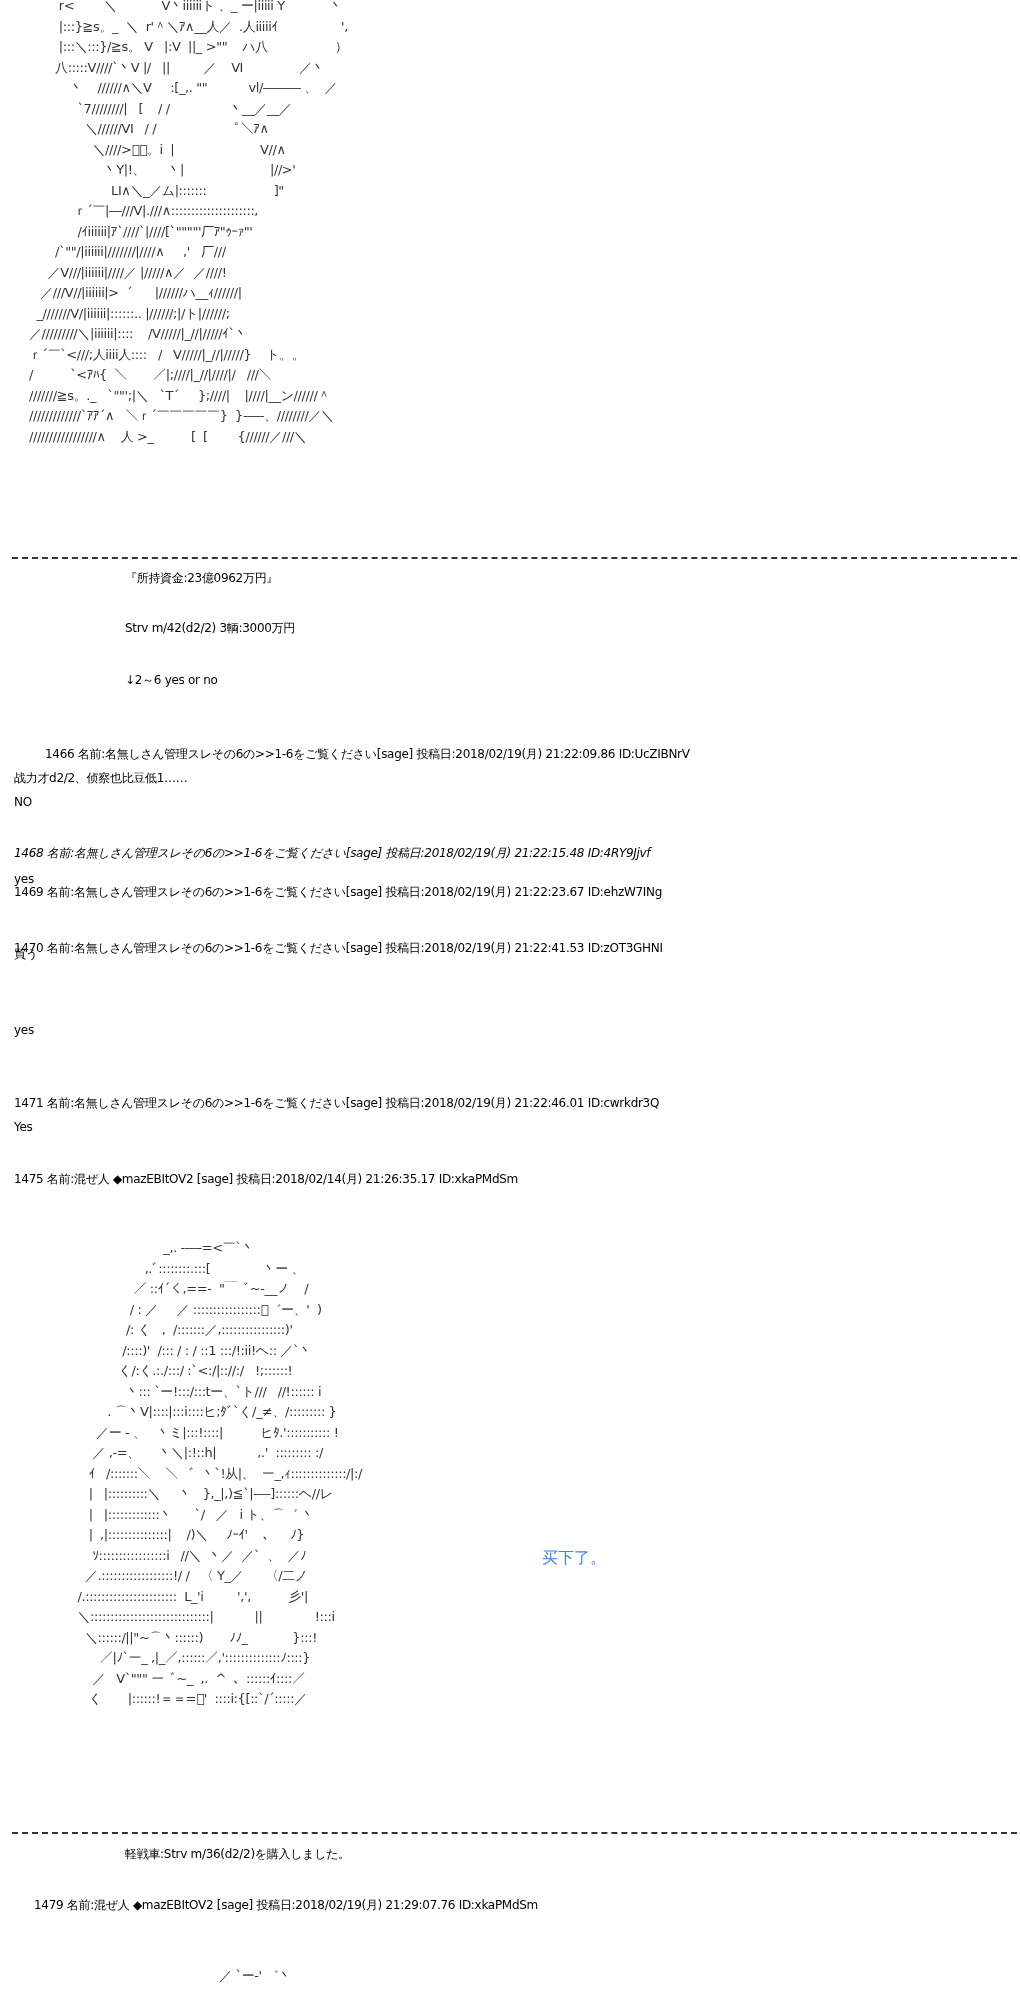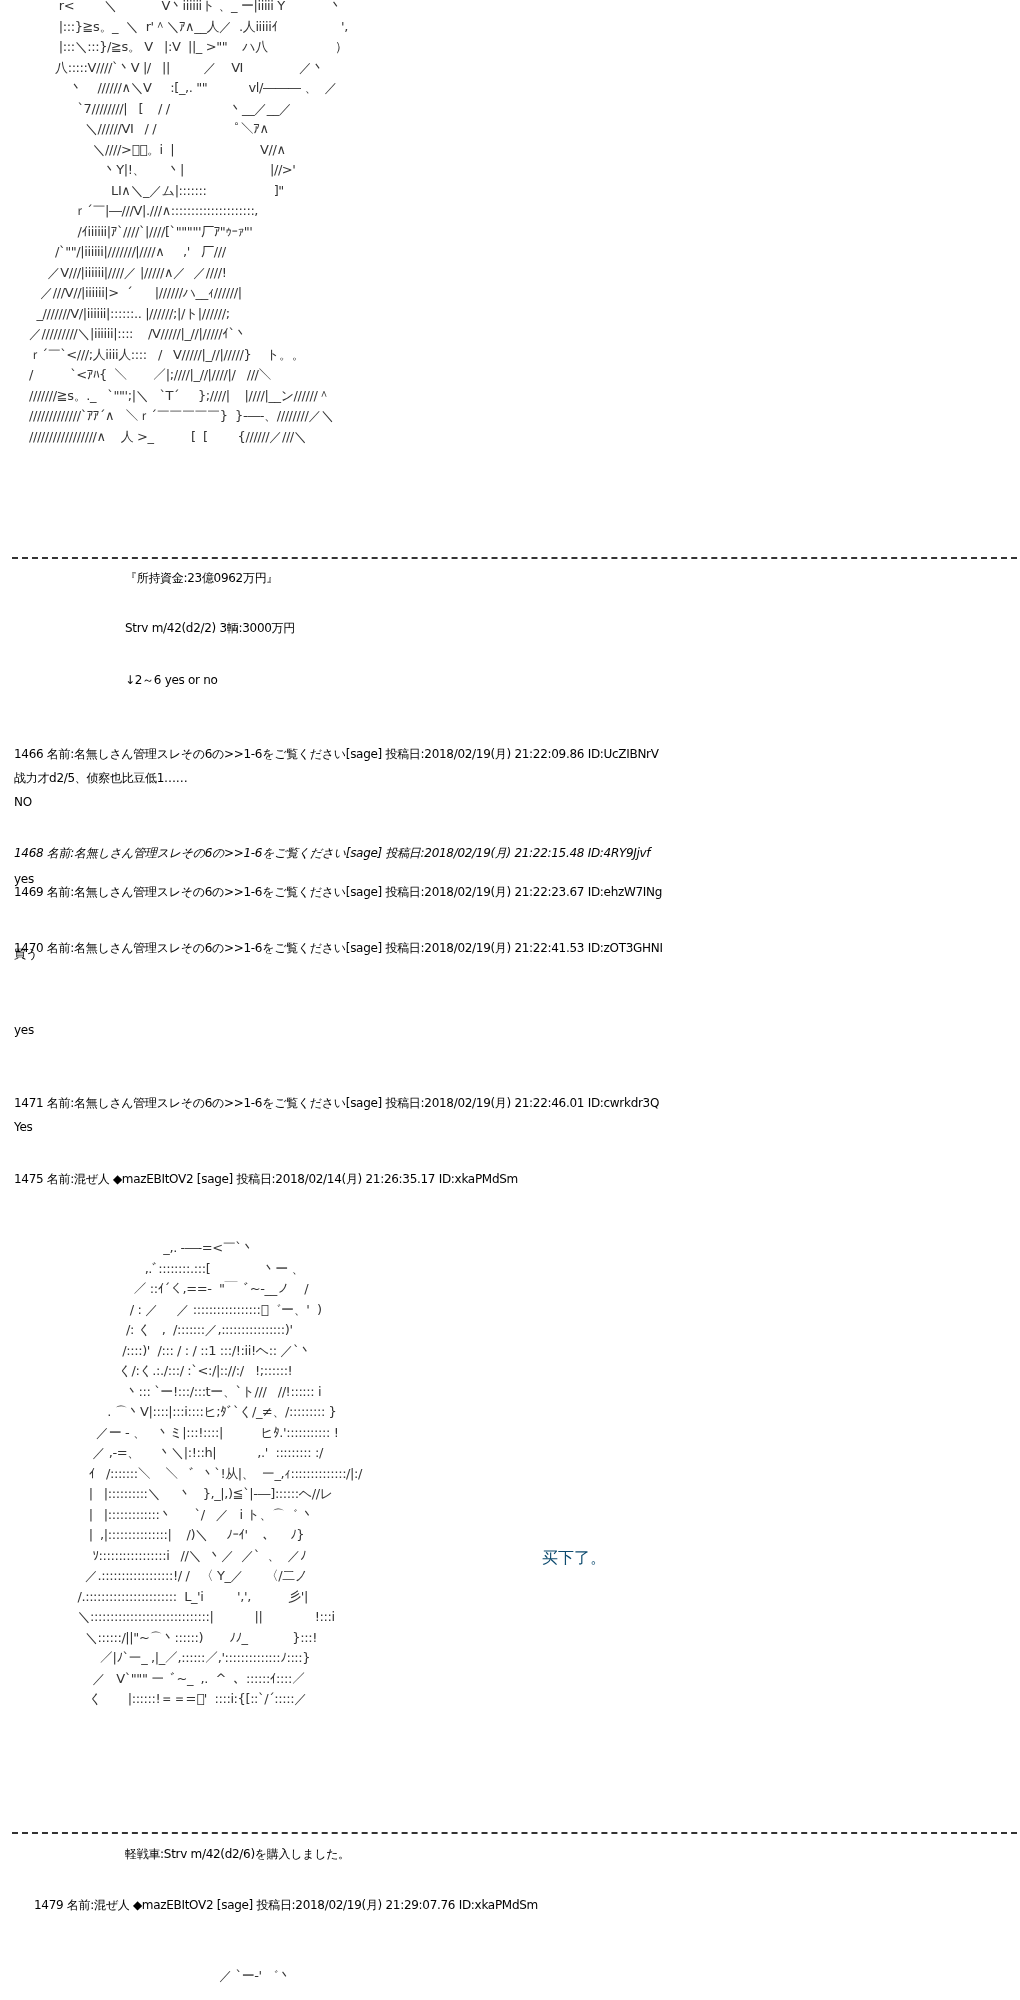--- a/index.html
+++ b/index.html
@@ -13,21 +13,21 @@
     color: #333; letter-spacing: -0.4px;
   }
   .divider {
     position: absolute; left: 12px; width: 1005px; height: 0;
     border-top: 2px dashed #333;
   }
   .line { position: absolute; white-space: nowrap; font-size: 12px; color: #000000; letter-spacing: -0.3px; }
   .post-header { left: 14px; }
   .post-body { left: 14px; }
   .indent { left: 125px; }
-  .side-note { position: absolute; white-space: nowrap; font-size: 16px; color: #0c4a6e; }
+  .side-note { position: absolute; white-space: nowrap; font-size: 16px; color: #3b82f6; }
 </style>
 </head>
 <body>
 
 <pre class="aa" style="left:14px; top:-4px;" id="aa-top">            r&lt;        ＼            V丶iiiiiiト 、_ ー|iiiii Y            丶
             |:::}≧s。_  ＼  r'＾＼ｱ∧__人／  .人iiiiiｲ                 ',
             |:::＼:::}/≧s。 V   |:V  ||_ &gt;""    ハ八                  ）
            八:::::V////`丶V |/   ||         ／    VI               ／丶
                丶    //////∧＼V     :[_,. ""           vl/――― 、  ／
                  `7////////|   [    / /                丶__／__／
@@ -47,22 +47,22 @@
     ///////≧s。._   `""';|＼   `T´     };////|    |////|__ン//////＾
     /////////////`ｱｱ´∧   ＼ｒ´￣￣￣￣￣}  }-―-、////////／＼
     /////////////////∧    人 &gt;_          [  [        {//////／///＼</pre>
 
 <div class="divider" style="top:557px;"></div>
 
 <div class="line indent" style="top:570px;">『所持資金:23億0962万円』</div>
 <div class="line indent" style="top:620px;">Strv m/42(d2/2) 3輌:3000万円</div>
 <div class="line indent" style="top:672px;">↓2～6  yes or no</div>
 
-<div class="line post-header" style="top:746px;">1466 名前:名無しさん管理スレその6の&gt;&gt;1-6をご覧ください[sage] 投稿日:2018/02/19(月) 21:22:09.86 ID:UcZIBNrV</div>
-<div class="line post-body" style="top:770px;">战力才d2/5、侦察也比豆低1……</div>
+<div class="line post-header" style="top:746px;margin-left:31px;">1466 名前:名無しさん管理スレその6の&gt;&gt;1-6をご覧ください[sage] 投稿日:2018/02/19(月) 21:22:09.86 ID:UcZIBNrV</div>
+<div class="line post-body" style="top:770px;">战力才d2/2、侦察也比豆低1……</div>
 <div class="line post-body" style="top:795px;">NO</div>
 
 <div class="line post-header" style="top:845px;font-style:italic;">1468 名前:名無しさん管理スレその6の&gt;&gt;1-6をご覧ください[sage] 投稿日:2018/02/19(月) 21:22:15.48 ID:4RY9Jjvf</div>
 <div class="line post-body" style="top:872px;">yes</div>
 
 <div class="line post-header" style="top:884px;">1469 名前:名無しさん管理スレその6の&gt;&gt;1-6をご覧ください[sage] 投稿日:2018/02/19(月) 21:22:23.67 ID:ehzW7INg</div>
 <div class="line post-body" style="top:946px;">買う</div>
 
 <div class="line post-header" style="top:940px;">1470 名前:名無しさん管理スレその6の&gt;&gt;1-6をご覧ください[sage] 投稿日:2018/02/19(月) 21:22:41.53 ID:zOT3GHNI</div>
 <div class="line post-body" style="top:1023px;">yes</div>
@@ -93,17 +93,17 @@
                  ＼::::::::::::::::::::::::::::::|           ||              !:::i
                    ＼::::::/||"~⌒丶::::::)       ﾉﾉ_            }:::!
                        ／|ﾉ`ー_ ,|_／,::::::／,'::::::::::::::ﾉ::::}
                      ／   V`""" ー ﾞ~_  ,.  ^  、::::::ｲ::::／
                     く       |::::::!＝＝=ﾞ'  ::::i:{[::`/´:::::／</pre>
 
 <div class="side-note" style="left:542px; top:1548px;">买下了。</div>
 
 <div class="divider" style="top:1832px;"></div>
 
-<div class="line indent" style="top:1846px;">軽戦車:Strv m/42(d2/6)を購入しました。</div>
+<div class="line indent" style="top:1846px;">軽戦車:Strv m/36(d2/2)を購入しました。</div>
 
 <div class="line post-header" style="top:1897px;margin-left:20px;">1479 名前:混ぜ人 ◆mazEBItOV2 [sage] 投稿日:2018/02/19(月) 21:29:07.76 ID:xkaPMdSm</div>
 
 <pre class="aa" style="left:14px; top:1966px;" id="aa-bottom">                                                       ／ `ー-' ゛丶</pre>
 
 </body></html>

